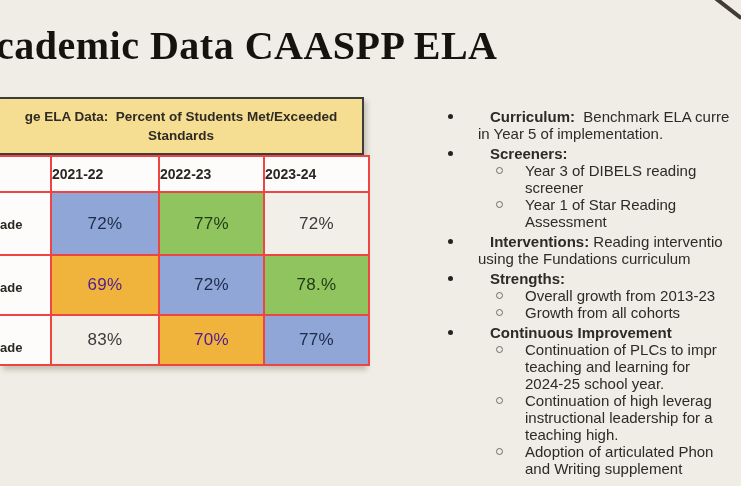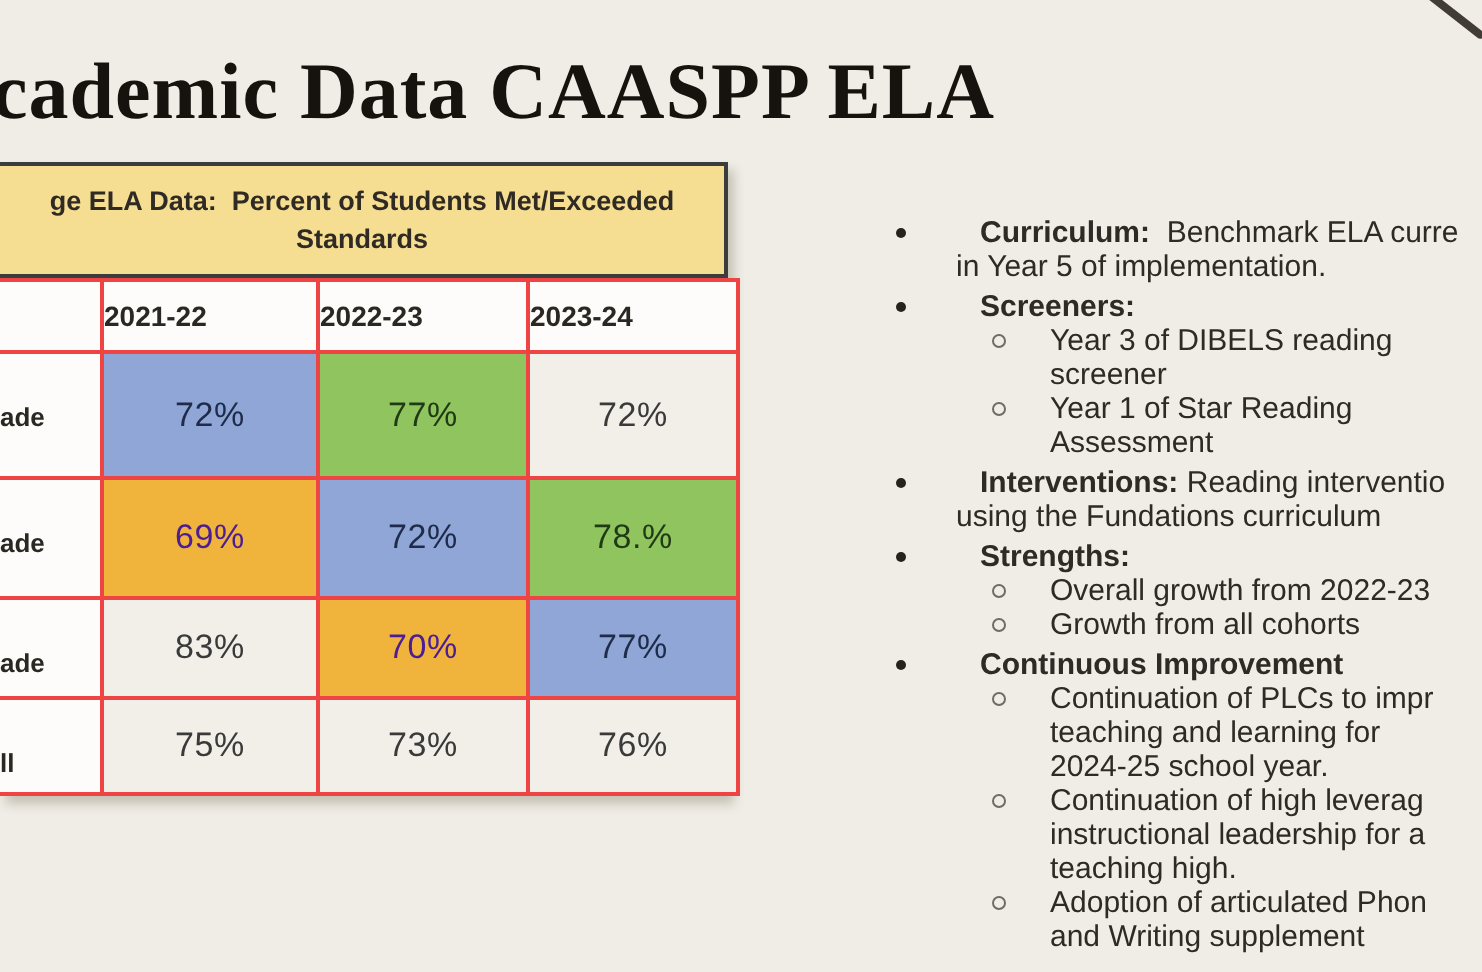--- a/index.html
+++ b/index.html
@@ -19,21 +19,21 @@
     color:#16130f;white-space:pre;
   }
   
   .corner-mark{
     position:absolute;left:716px;top:-4px;
     width:34px;height:4px;background:#413c35;border-radius:2px;
     transform:rotate(38deg);transform-origin:left top;
   }
   
   .table-wrap{
-    position:absolute;left:0;top:81px;width:364px;
+    position:absolute;left:0;top:97px;width:364px;
     box-shadow:3px 4px 5px rgba(80,65,35,.25);
   }
   .tbl-title{
     background:#f5dd92;
     border:2px solid #3c3c3c;border-left:none;
     height:54px;
     display:flex;flex-direction:column;justify-content:center;align-items:center;
     font-weight:700;font-size:13.5px;line-height:19px;color:#2f2b24;
     text-align:center;white-space:pre;
   }
@@ -114,44 +114,36 @@
       <td class="pct" data-bg="green">78.%</td>
     </tr>
     <tr style="height:50px">
       <td class="lbl">
             <span class="frag">ade</span>
           </td>
       <td class="pct" data-bg="plain">83%</td>
       <td class="pct" data-bg="orange">70%</td>
       <td class="pct" data-bg="blue">77%</td>
     </tr>
-    <tr style="height:48px">
-      <td class="lbl">
-            <span class="frag">ll</span>
-          </td>
-      <td class="pct" data-bg="plain">75%</td>
-      <td class="pct" data-bg="plain">73%</td>
-      <td class="pct" data-bg="plain">76%</td>
-    </tr>
   </tbody>
     </table>
 </div>
 
 <div class="notes">
   <div class="nline k-b"><span class="mk dot"></span><span class="bb">Curriculum:</span><span class="tt">  Benchmark ELA curre</span></div>
   <div class="nline c-b"><span class="tt">in Year 5 of implementation.</span></div>
   <div class="nline k-b"><span class="mk dot"></span><span class="bb">Screeners:</span><span class="tt"></span></div>
   <div class="nline k-s"><span class="mk ring"></span><span class="tt">Year 3 of DIBELS reading</span></div>
   <div class="nline c-s"><span class="tt">screener</span></div>
   <div class="nline k-s"><span class="mk ring"></span><span class="tt">Year 1 of Star Reading</span></div>
   <div class="nline c-s"><span class="tt">Assessment</span></div>
   <div class="nline k-b"><span class="mk dot"></span><span class="bb">Interventions:</span><span class="tt"> Reading interventio</span></div>
   <div class="nline c-b"><span class="tt">using the Fundations curriculum</span></div>
   <div class="nline k-b"><span class="mk dot"></span><span class="bb">Strengths:</span><span class="tt"></span></div>
-  <div class="nline k-s"><span class="mk ring"></span><span class="tt">Overall growth from 2022-23</span></div>
+  <div class="nline k-s"><span class="mk ring"></span><span class="tt">Overall growth from 2013-23</span></div>
   <div class="nline k-s"><span class="mk ring"></span><span class="tt">Growth from all cohorts</span></div>
   <div class="nline k-b"><span class="mk dot"></span><span class="bb">Continuous Improvement</span><span class="tt"></span></div>
   <div class="nline k-s"><span class="mk ring"></span><span class="tt">Continuation of PLCs to impr</span></div>
   <div class="nline c-s"><span class="tt">teaching and learning for</span></div>
   <div class="nline c-s"><span class="tt">2024-25 school year.</span></div>
   <div class="nline k-s"><span class="mk ring"></span><span class="tt">Continuation of high leverag</span></div>
   <div class="nline c-s"><span class="tt">instructional leadership for a</span></div>
   <div class="nline c-s"><span class="tt">teaching high.</span></div>
   <div class="nline k-s"><span class="mk ring"></span><span class="tt">Adoption of articulated Phon</span></div>
   <div class="nline c-s"><span class="tt">and Writing supplement</span></div>

